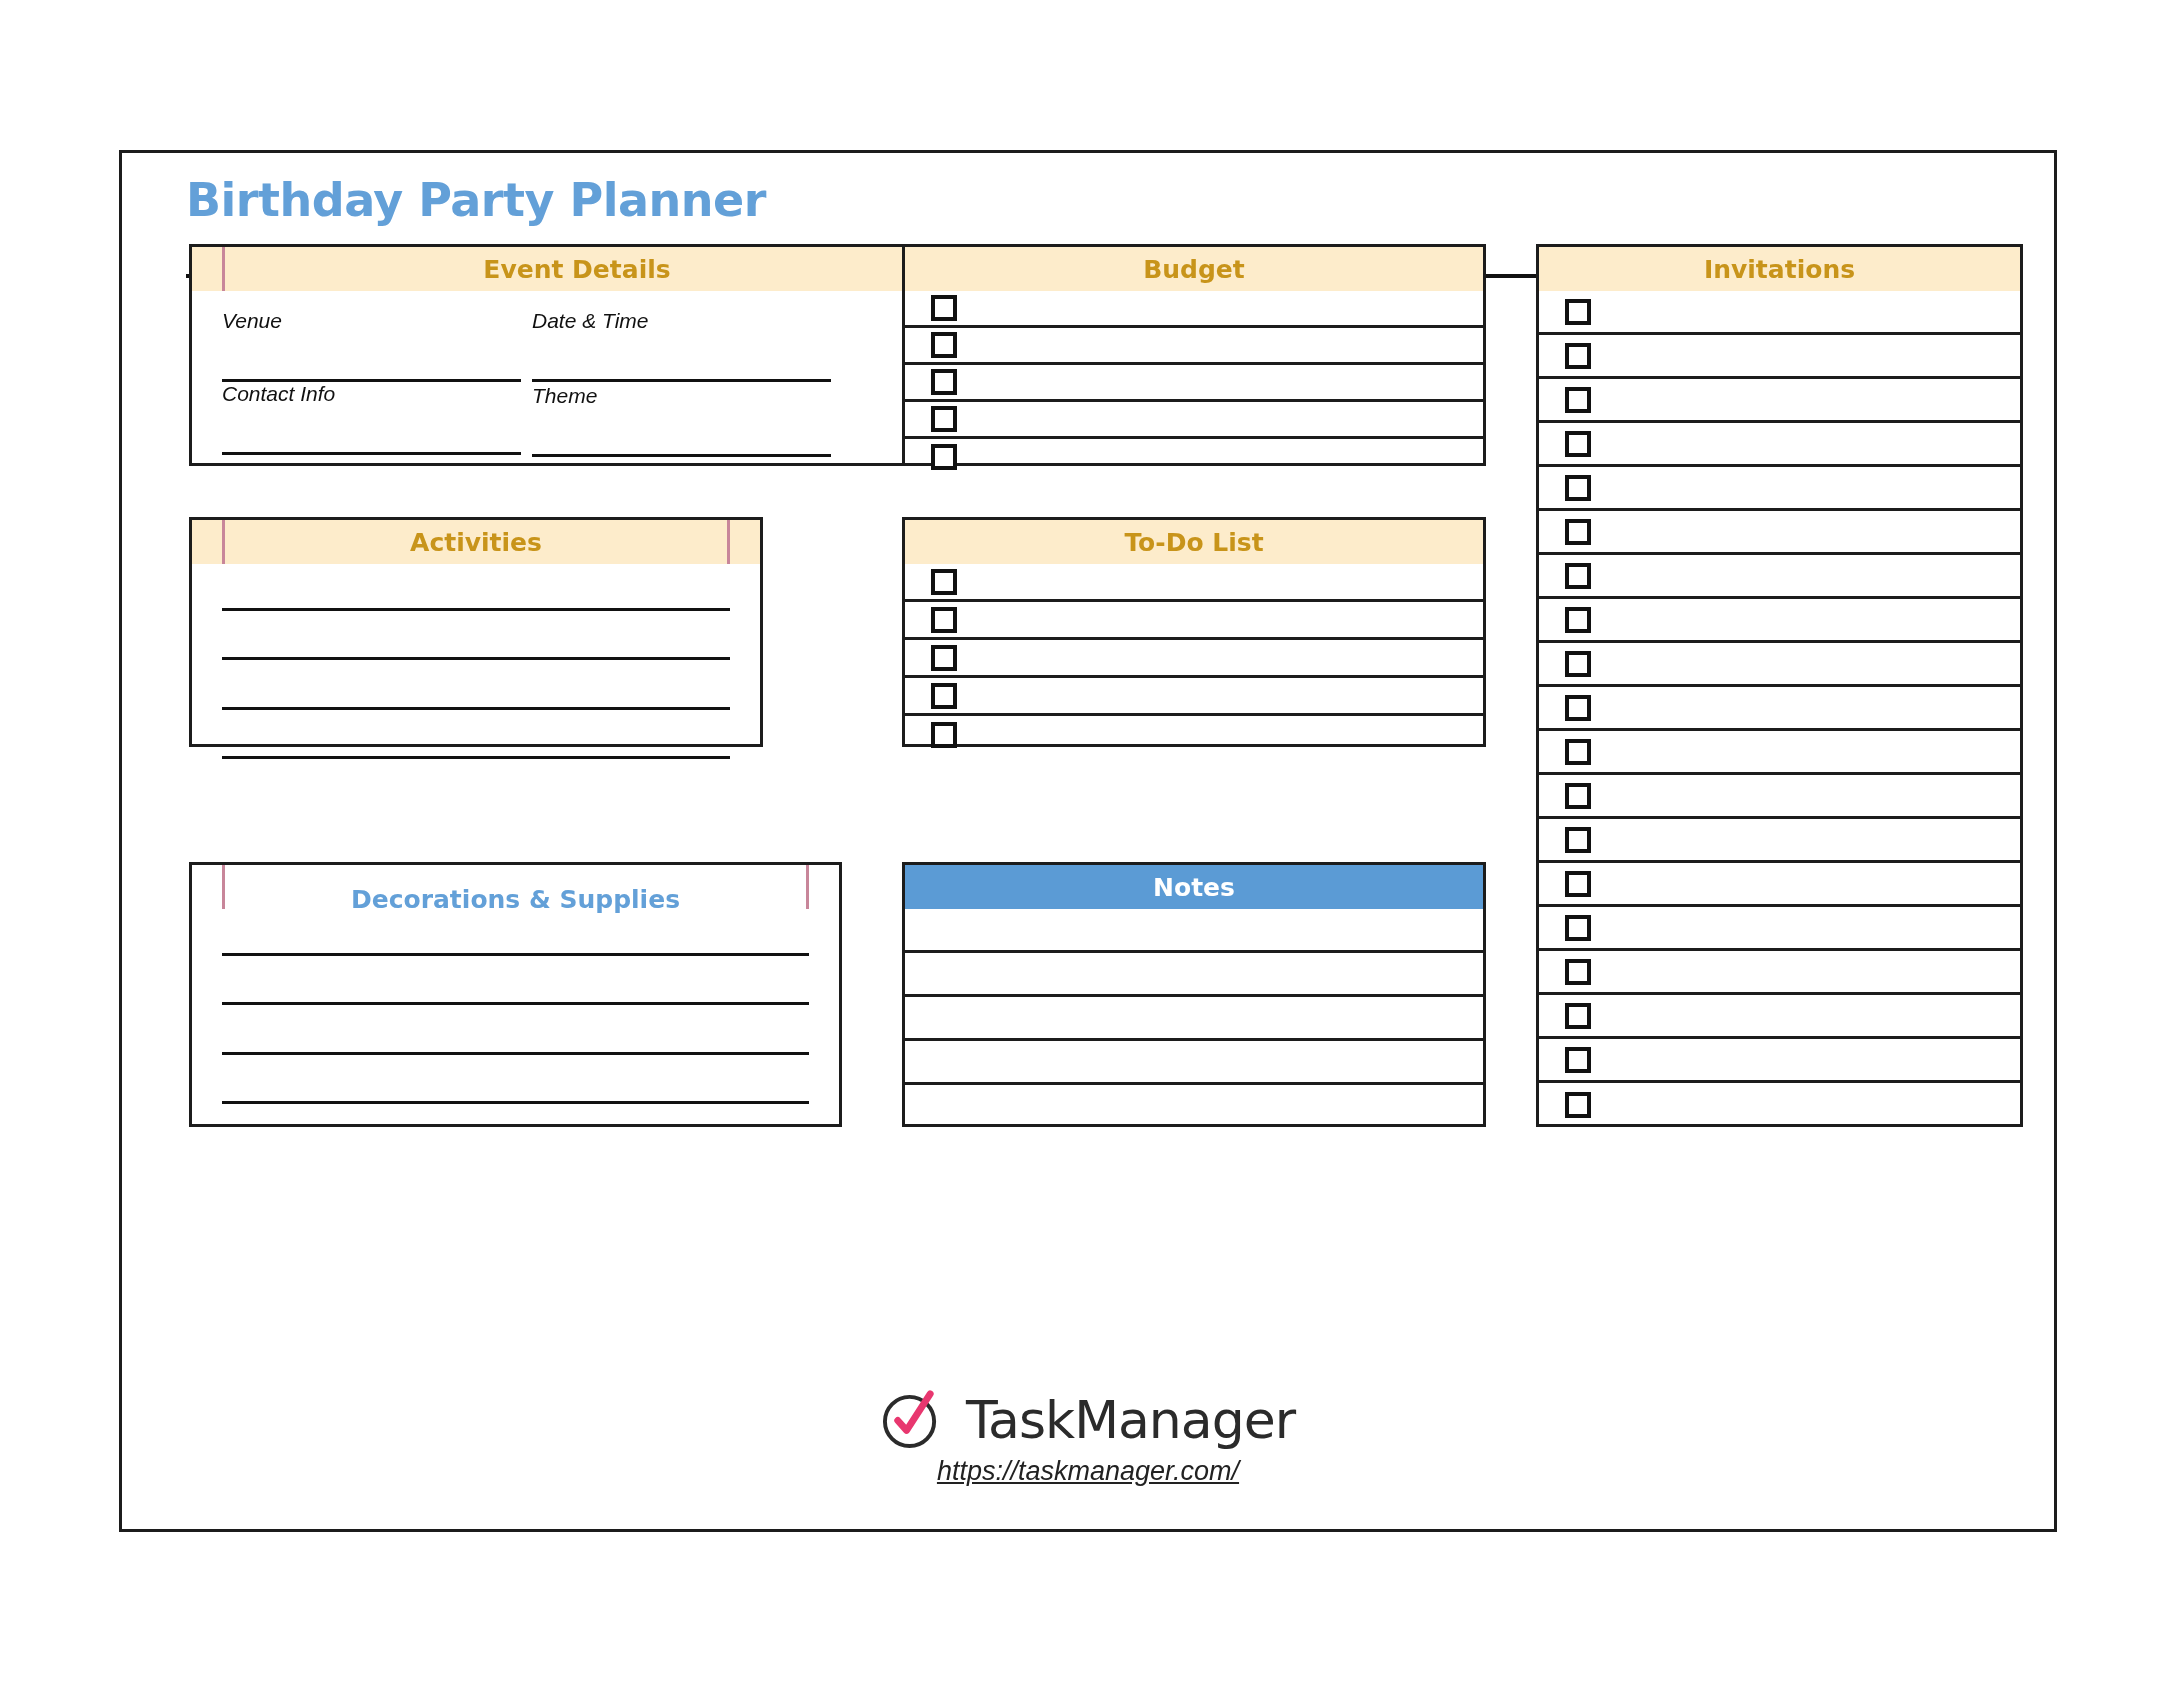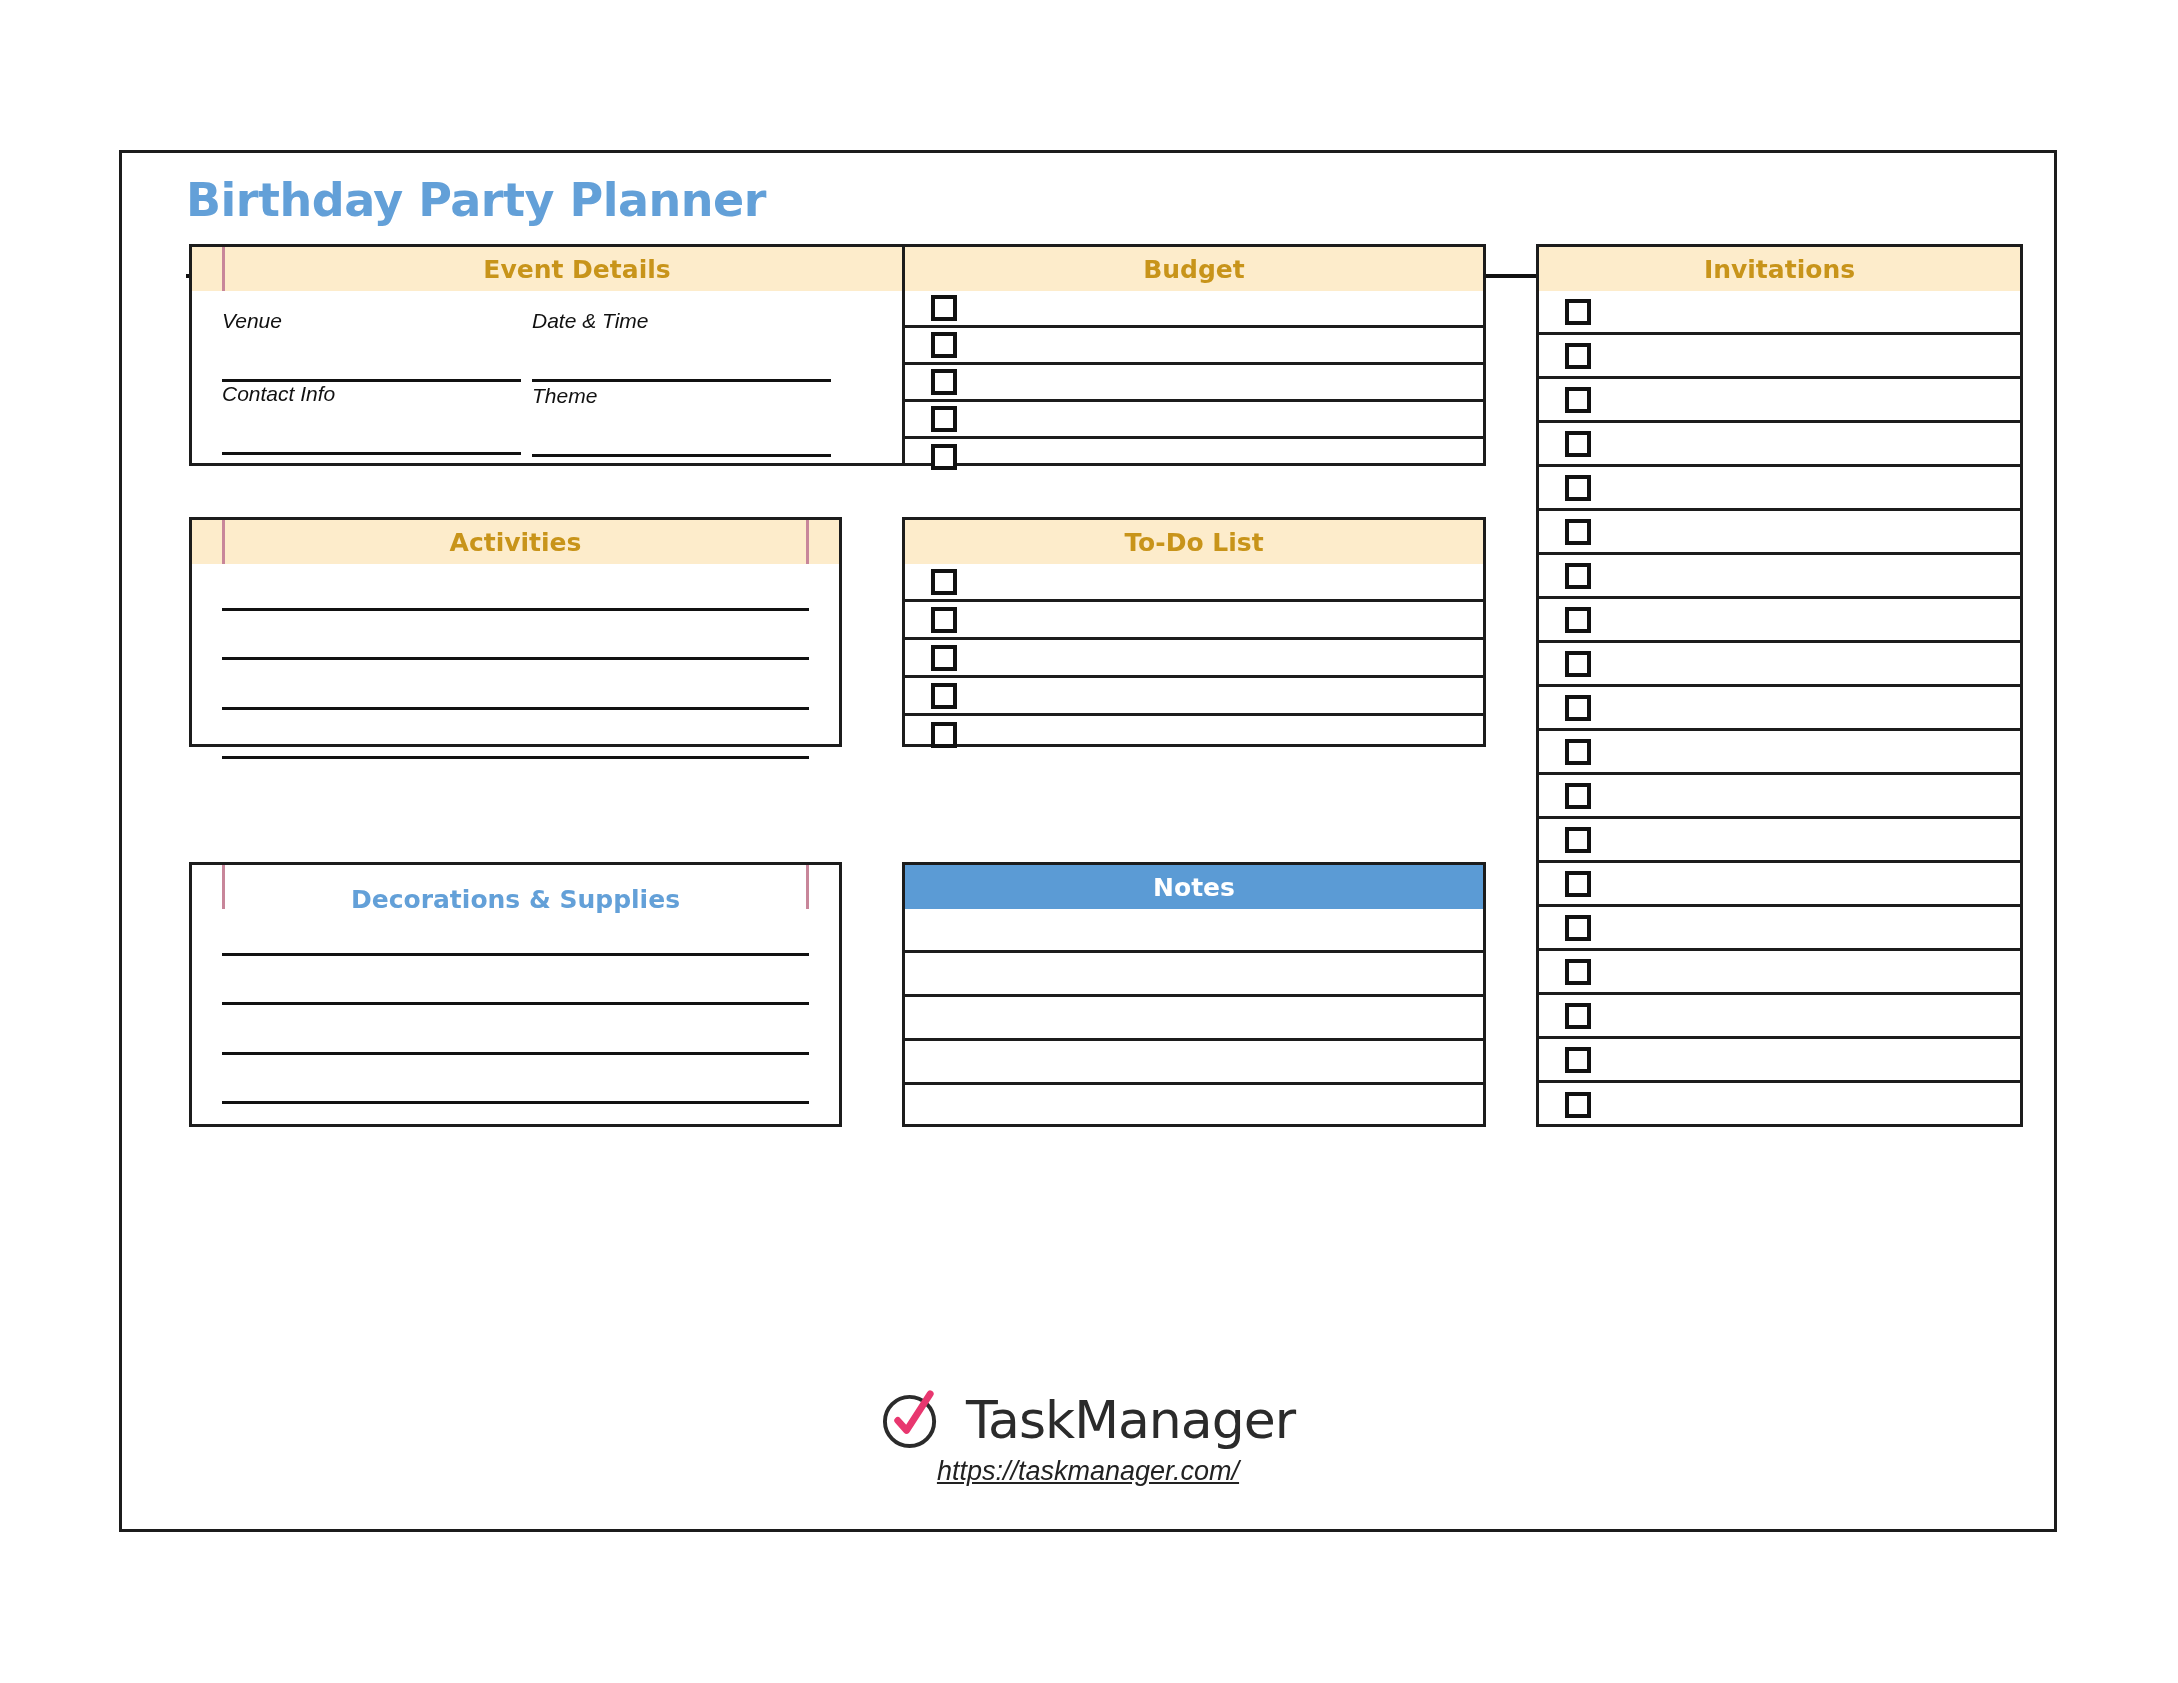--- a/index.html
+++ b/index.html
@@ -123,21 +123,21 @@
           <div class="ed-label">Contact Info</div>
           <div class="ed-line" style="margin-top:46px;"></div>
         </div>
         <div class="ed-col c2" style="top:93px;">
           <div class="ed-label">Theme</div>
           <div class="ed-line" style="margin-top:46px;"></div>
         </div>
       </div>
     </div>
 
-    <div class="card" style="left:67px;top:364px;width:653px;height:230px;">
+    <div class="card" style="left:67px;top:364px;width:574px;height:230px;">
       <div class="card-head cream">
         <span class="pinbar l"></span>
         <span class="pinbar r"></span>
         <span class="head-txt gold">Activities</span>
       </div>
       <div class="rule-body">
         <div class="rule-line" style="top:44px;"></div>
         <div class="rule-line" style="top:93px;"></div>
         <div class="rule-line" style="top:143px;"></div>
         <div class="rule-line" style="top:192px;"></div>

